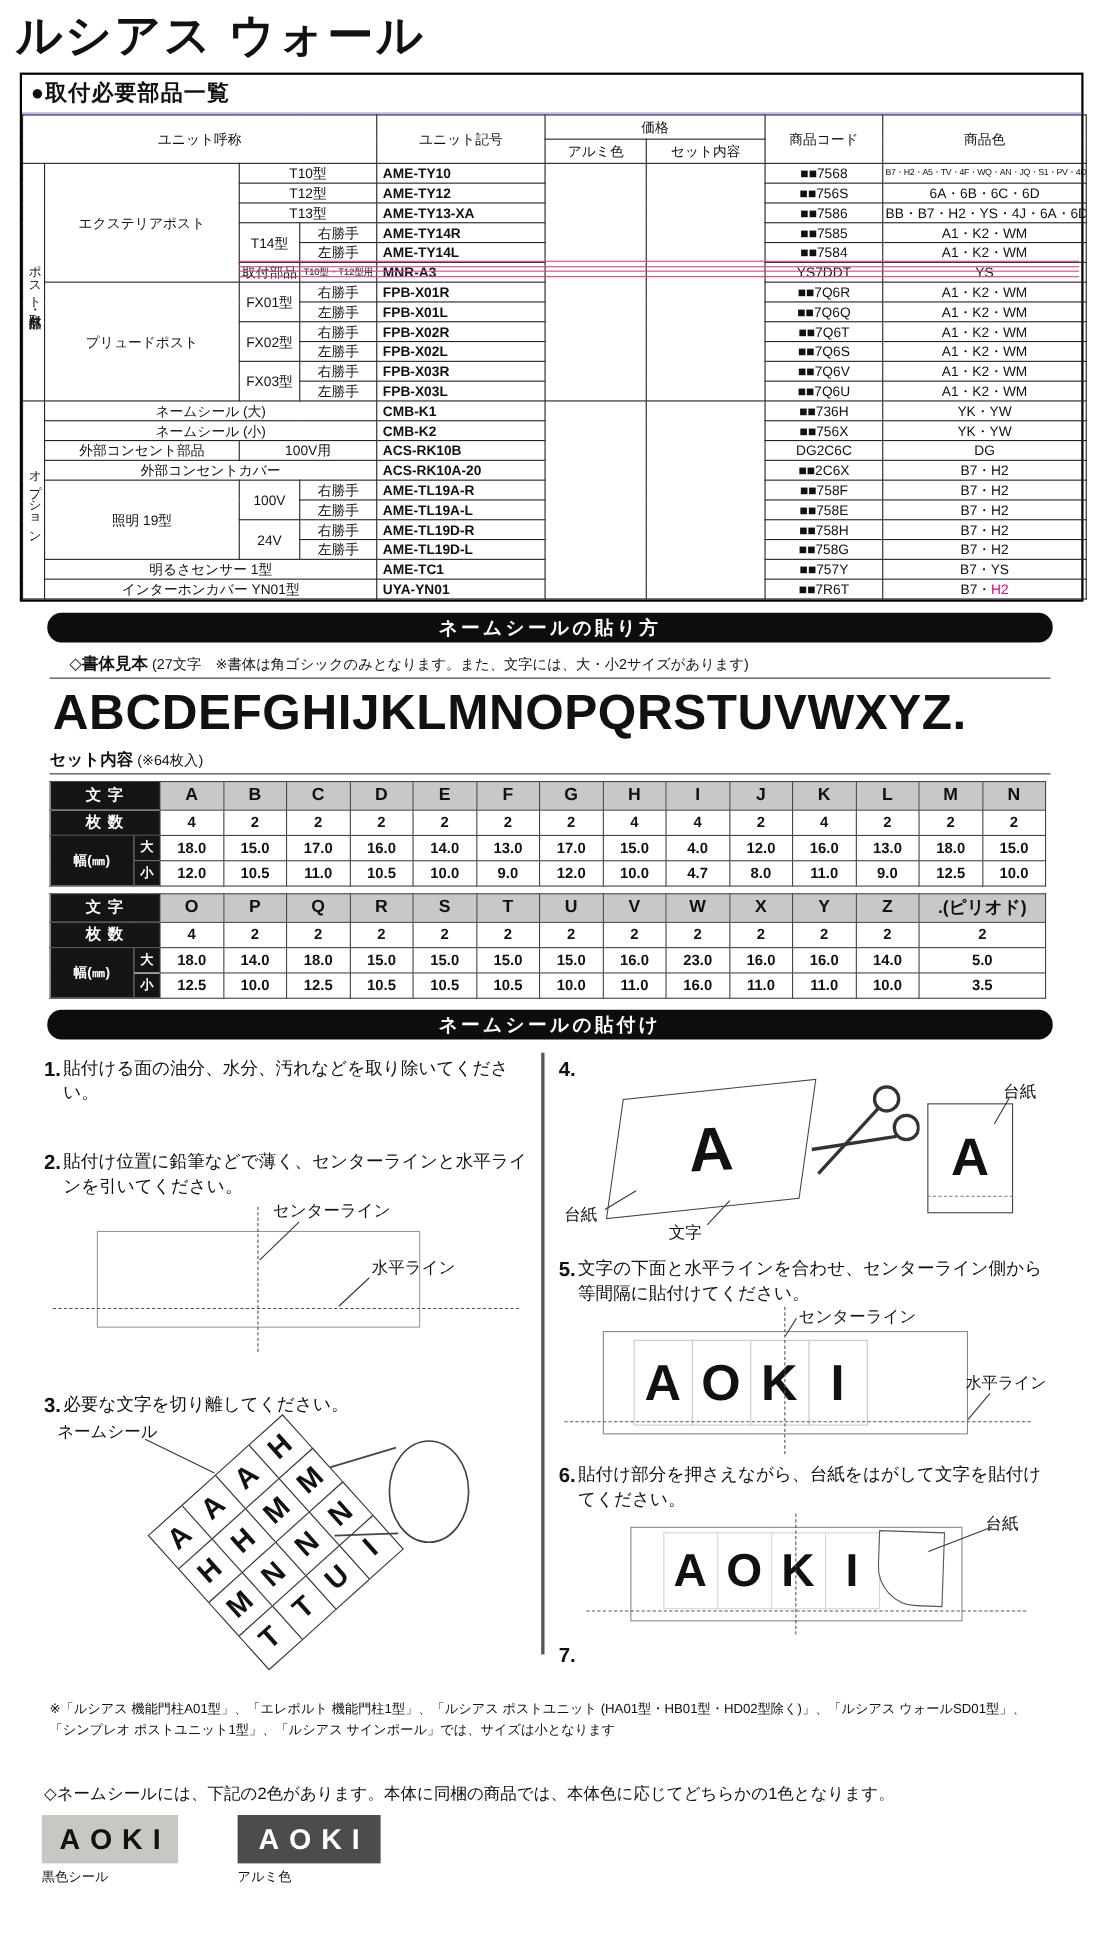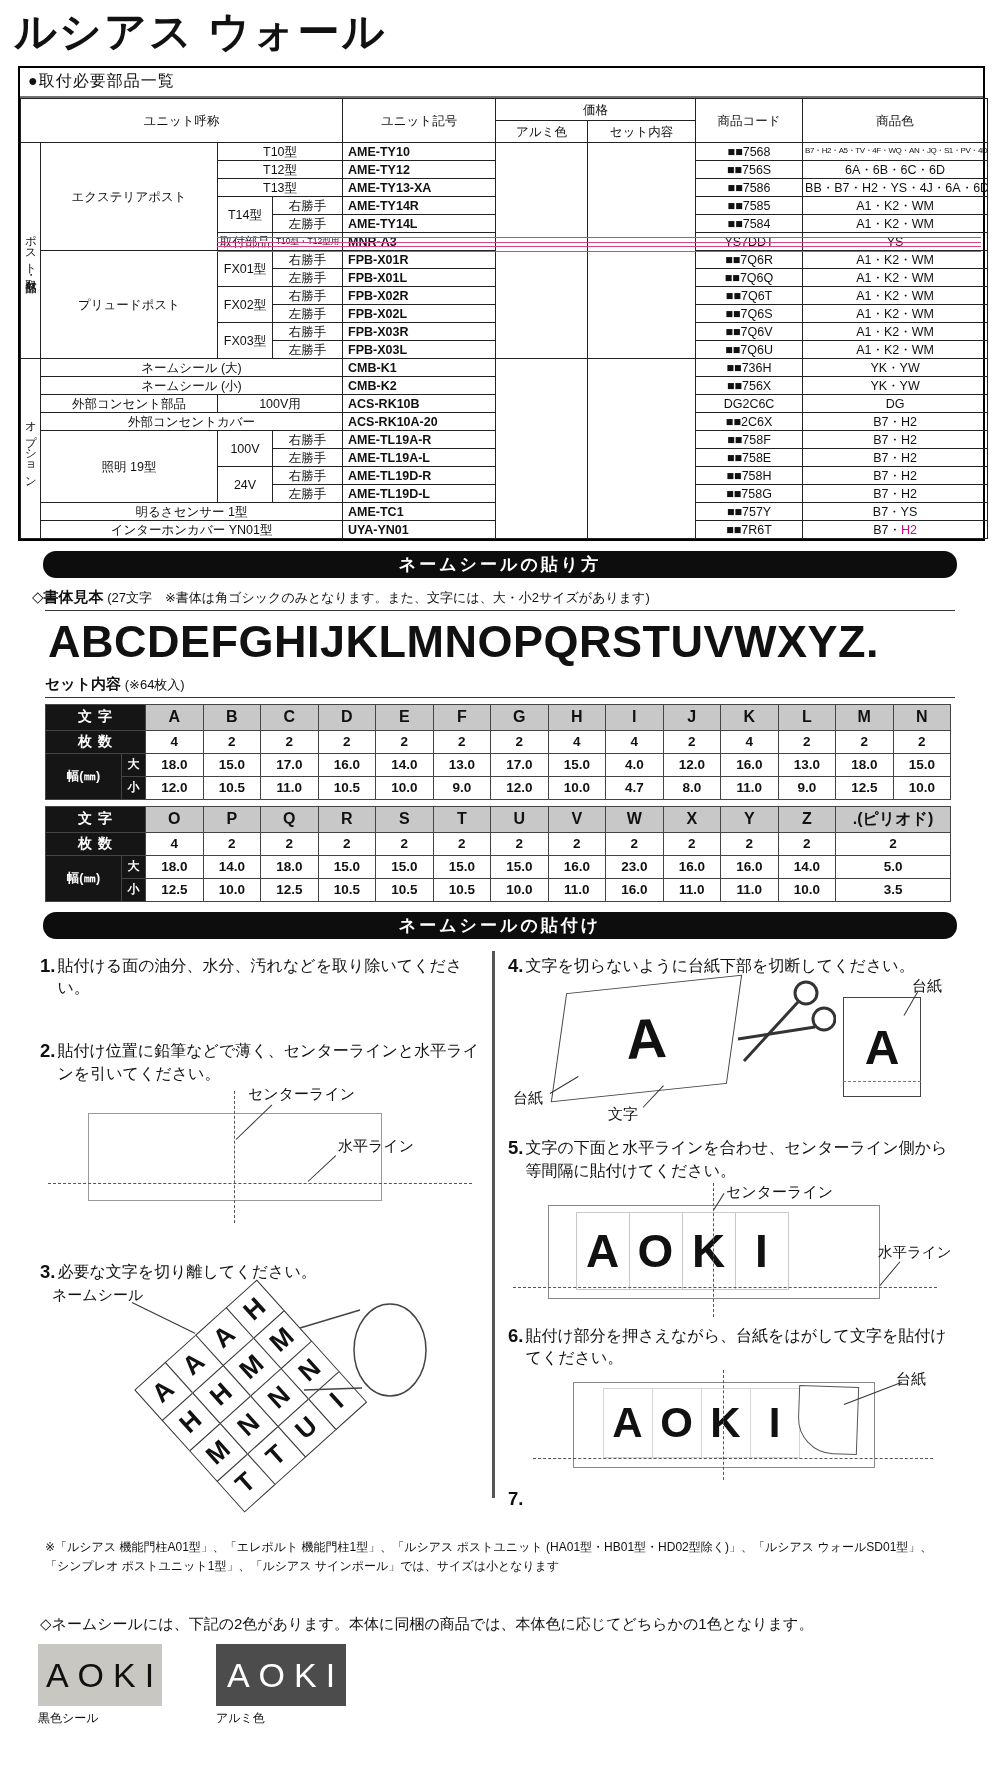--- a/index.html
+++ b/index.html
@@ -2,42 +2,42 @@
 <html><head>
 <meta charset="utf-8">
 <style>
   html,body{margin:0;padding:0;}
   body{width:1000px;height:1766px;background:#ffffff;position:relative;overflow:hidden;
        font-family:"Liberation Sans","DejaVu Sans",sans-serif;color:#111;}
   .page-title{margin:10px 0 0 14px;font-size:42px;font-weight:bold;letter-spacing:2px;line-height:1.05;}
 
   
   .parts-box{margin:12px 15px 0 18px;width:963px;border:2px solid #000;position:relative;background:#fff;}
-  .parts-heading{font-size:16px;font-weight:normal;padding:3px 8px 4px;border-bottom:2px solid #737373;letter-spacing:1px;}
+  .parts-heading{font-size:20px;font-weight:bold;padding:3px 8px 4px;border-bottom:2px solid #c4b5fd;letter-spacing:1px;}
   table.parts-table{border-collapse:collapse;table-layout:fixed;width:100%;font-size:12.5px;}
   .parts-table th,.parts-table td{border:1px solid #222;padding:0 2px;height:17px;line-height:1.12;
         text-align:center;overflow:hidden;white-space:nowrap;}
   .parts-table thead th{font-weight:normal;height:21px;}
   .parts-table .vgroup{writing-mode:vertical-rl;text-orientation:upright;font-size:11.5px;
         letter-spacing:1px;padding:2px 0;white-space:normal;}
   .parts-table .ucode{text-align:left;font-weight:bold;padding-left:5px;}
   .parts-table .tiny{font-size:8px;letter-spacing:-0.4px;}
   .parts-table .smallsub{font-size:8.5px;}
   .parts-table .blank{background:#fff;}
   tr.struck td{color:#0f172a;}
   .accent{color:#e3007f;}
   .strike-overlay{position:absolute;left:197px;right:2px;top:167px;height:18px;display:flex;
         flex-direction:column;justify-content:center;gap:3px;pointer-events:none;}
   .dline{height:4px;border-top:1px solid #d8447f;border-bottom:1px solid #d8447f;}
 
   
   .banner{margin:10px 43px 0;height:27px;background:#0d0d0d;border-radius:13px;color:#fff;
         display:flex;align-items:center;justify-content:center;font-size:17px;font-weight:bold;letter-spacing:3px;}
   .rule{margin:3px 45px 0;border:none;border-top:1px solid #333;height:0;}
-  .sample-line{margin:10px 32px 0;font-size:13px;}
+  .sample-line{margin:10px 63px 0;font-size:13px;}
   .sample-line .lbl{font-size:15px;font-weight:bold;}
   .alphabet{margin:6px 0 0 48px;font-size:45px;font-weight:bold;letter-spacing:0.5px;white-space:nowrap;line-height:1.1;}
   .set-line{margin:8px 45px 0;font-size:13px;}
   .set-line .lbl{font-size:15px;font-weight:bold;}
 
   
   table.seal-table{border-collapse:collapse;table-layout:fixed;margin:6px 0 0 45px;width:905px;}
   .seal-table th,.seal-table td{border:1px solid #444;text-align:center;overflow:hidden;}
   .seal-table .hdr{background:#151515;color:#fff;font-size:14px;font-weight:bold;letter-spacing:1px;}
   .seal-table .size{font-size:12px;letter-spacing:0;}
@@ -113,22 +113,22 @@
   .d6 .peel{position:absolute;left:290px;top:16px;width:58px;height:66px;border:1.5px solid #555;background:#fff;
         border-radius:0 0 0 36px;transform:rotate(2deg);}
   .d6 .lbl-daishi{left:388px;top:0;}
   .d6 .p1{left:336px;top:34px;width:62px;transform:rotate(-21deg);}
 
   
   .footnote{margin:14px 45px 0;font-size:12px;line-height:1.55;}
   .color-note{margin:40px 40px 0;font-size:15px;}
   .swatches{margin:10px 38px 0;display:flex;gap:54px;}
   .swatch-wrap{display:flex;flex-direction:column;}
-  .swatch{width:124px;height:62px;display:flex;align-items:center;justify-content:center;
-        font-size:34px;font-weight:normal;letter-spacing:9px;text-indent:9px;}
+  .swatch{width:124px;height:44px;display:flex;align-items:center;justify-content:center;
+        font-size:26px;font-weight:bold;letter-spacing:9px;text-indent:9px;}
   .swatch.s0{background:#c9c7c2;color:#111;}
   .swatch.s1{background:#4c4c4c;color:#fff;width:130px;}
   .swatch-caption{font-size:12px;margin-top:4px;}
 </style>
 </head>
 <body>
 
 <h1 class="page-title">ルシアス ウォール</h1>
 
 <div class="parts-box">
@@ -571,21 +571,20 @@
         <ellipse cx="100" cy="58" rx="36" ry="46" fill="#ffffff" stroke="#444" stroke-width="1.5"></ellipse>
       </svg>
     </div>
   </div>
 
   <div class="divider"></div>
 
   <div class="col-right">
     <div class="step">
       <span class="step-n">4.</span>
-      <span class="step-t">文字を切らないように台紙下部を切断してください。</span>
     </div>
     <div class="diagram d4">
       <div class="sheet4">
           <span class="bigA">A</span>
         </div>
       <svg class="scissors" width="100" height="100" viewBox="0 0 100 100">
         <circle cx="70" cy="16" r="11" fill="none" stroke="#333" stroke-width="3"></circle>
         <circle cx="88" cy="42" r="11" fill="none" stroke="#333" stroke-width="3"></circle>
         <line x1="62" y1="25" x2="8" y2="84" stroke="#333" stroke-width="3"></line>
         <line x1="79" y1="50" x2="2" y2="62" stroke="#333" stroke-width="3"></line>

